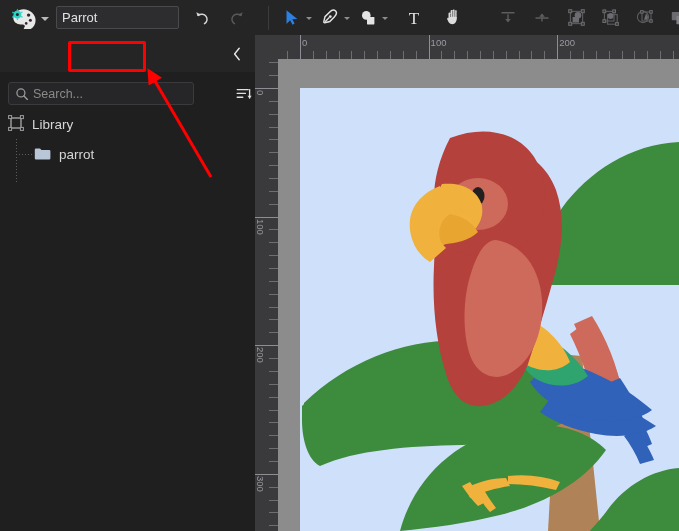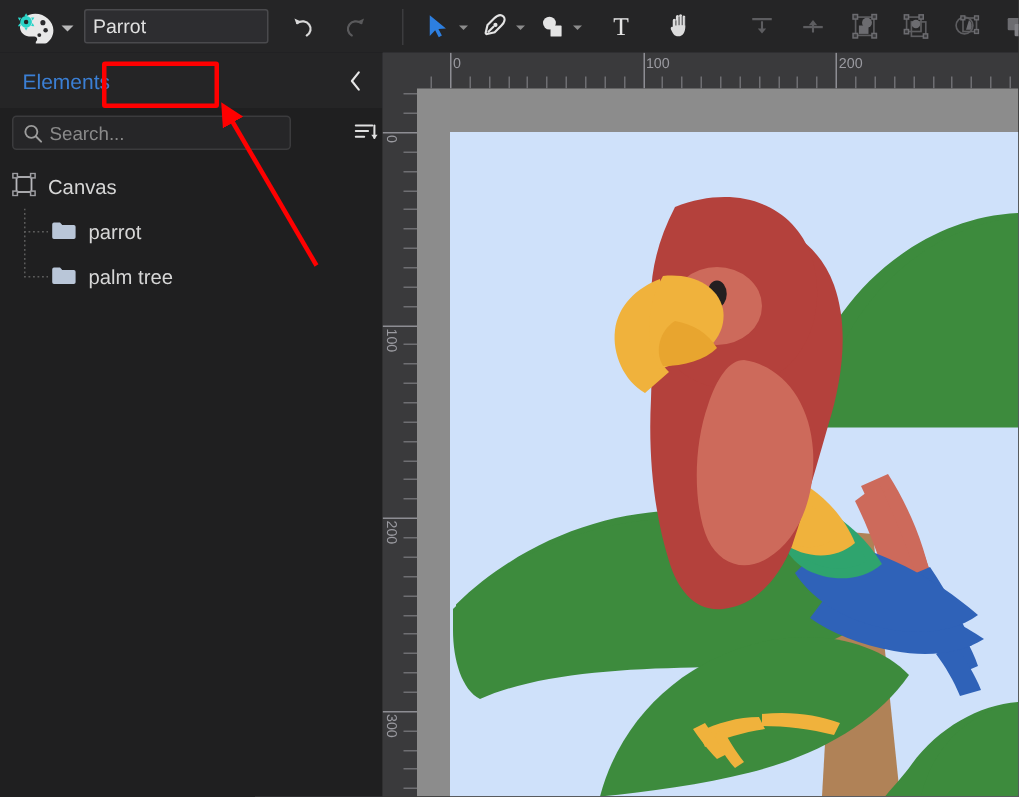--- a/index.html
+++ b/index.html
@@ -94,21 +94,21 @@
   #tab-library { color: #d4d4d4; margin-left: 18px; }
   #panel-collapse {
     position: absolute; right: 6px; top: 6px;
     width: 24px; height: 25px;
     display: flex; align-items: center; justify-content: center;
   }
 
   #searchrow {
     position: absolute; left: 0; top: 37px;
     width: 255px; height: 33px;
-    display: flex; align-items: center; gap: 29px;
+    display: flex; align-items: flex-end; gap: 29px;
   }
   #search-box {
     position: relative;
     margin-left: 8px;
     width: 201px; height: 23px;
     background: #262628;
     border: 1px solid #3b3b3d;
     border-radius: 3px;
     display: flex; align-items: center;
   }
@@ -358,21 +358,20 @@
           <rect x="2.8" y="3.0" width="8.2" height="8.2" rx="0.8" fill="#6c6c70"></rect>
           <rect x="7.4" y="7.0" width="8.2" height="8.2" rx="0.8" fill="#818186"></rect>
         </svg>
       </div>
     </div>
   </div>
 
   <div id="leftpanel">
 
     <div id="tabbar">
-      <div class="tab" id="tab-elements">Elements</div>
       <div id="panel-collapse">
         <svg width="12" height="16" viewBox="0 0 12 16">
           <path d="M8.2 2.2 L3.6 8.0 L8.2 13.8" fill="none" stroke="#e6e6e6" stroke-width="1.4" stroke-linecap="round" stroke-linejoin="round"></path>
         </svg>
       </div>
     </div>
 
     <div id="searchrow">
       <div id="search-box">
         <span id="search-icon-wrap">
@@ -397,44 +396,35 @@
       <div class="tree-row root">
         <span>
           <svg width="16" height="16" viewBox="0 0 16 16">
             <rect x="3.0" y="3.0" width="10" height="10" fill="none" stroke="#b7b7bb" stroke-width="1.2"></rect>
             <rect x="0.6" y="0.6" width="3.0" height="3.0" fill="#1f1f20" stroke="#9d9da2" stroke-width="1"></rect>
             <rect x="12.4" y="0.6" width="3.0" height="3.0" fill="#1f1f20" stroke="#9d9da2" stroke-width="1"></rect>
             <rect x="0.6" y="12.4" width="3.0" height="3.0" fill="#1f1f20" stroke="#9d9da2" stroke-width="1"></rect>
             <rect x="12.4" y="12.4" width="3.0" height="3.0" fill="#1f1f20" stroke="#9d9da2" stroke-width="1"></rect>
           </svg>
         </span>
-        <span class="tree-label">Canvas</span>
+        <span class="tree-label">Library</span>
       </div>
 
       <div class="guide-v" style="top:30px; height:45px;"></div>
 
       <div class="tree-row child">
         <span class="guide-h" style="top:15px;"></span>
         <span>
           <svg class="folder-icon" viewBox="0 0 17 14">
             <path d="M0.8 2.6 a1.2 1.2 0 0 1 1.2-1.2 h4.0 l1.5 1.6 h7.7 a1.2 1.2 0 0 1 1.2 1.2 v7.0 a1.2 1.2 0 0 1-1.2 1.2 H2.0 a1.2 1.2 0 0 1-1.2-1.2 z" fill="#b9c6d8"></path>
           </svg>
         </span>
         <span class="tree-label">parrot</span>
       </div>
 
-      <div class="tree-row child">
-        <span class="guide-h" style="top:15px;"></span>
-        <span>
-          <svg class="folder-icon" viewBox="0 0 17 14">
-            <path d="M0.8 2.6 a1.2 1.2 0 0 1 1.2-1.2 h4.0 l1.5 1.6 h7.7 a1.2 1.2 0 0 1 1.2 1.2 v7.0 a1.2 1.2 0 0 1-1.2 1.2 H2.0 a1.2 1.2 0 0 1-1.2-1.2 z" fill="#b9c6d8"></path>
-          </svg>
-        </span>
-        <span class="tree-label">palm tree</span>
-      </div>
     </div>
   </div>
 
   <div id="canvasarea">
 
     <div id="ruler-corner"></div>
 
     <div id="ruler-h">
       <div id="ruler-h-ticks">
           <div class="tickline" style="left: 9.14px; width: 1px; top: 16px; height: 8px; background: rgb(110, 110, 114);"></div>

